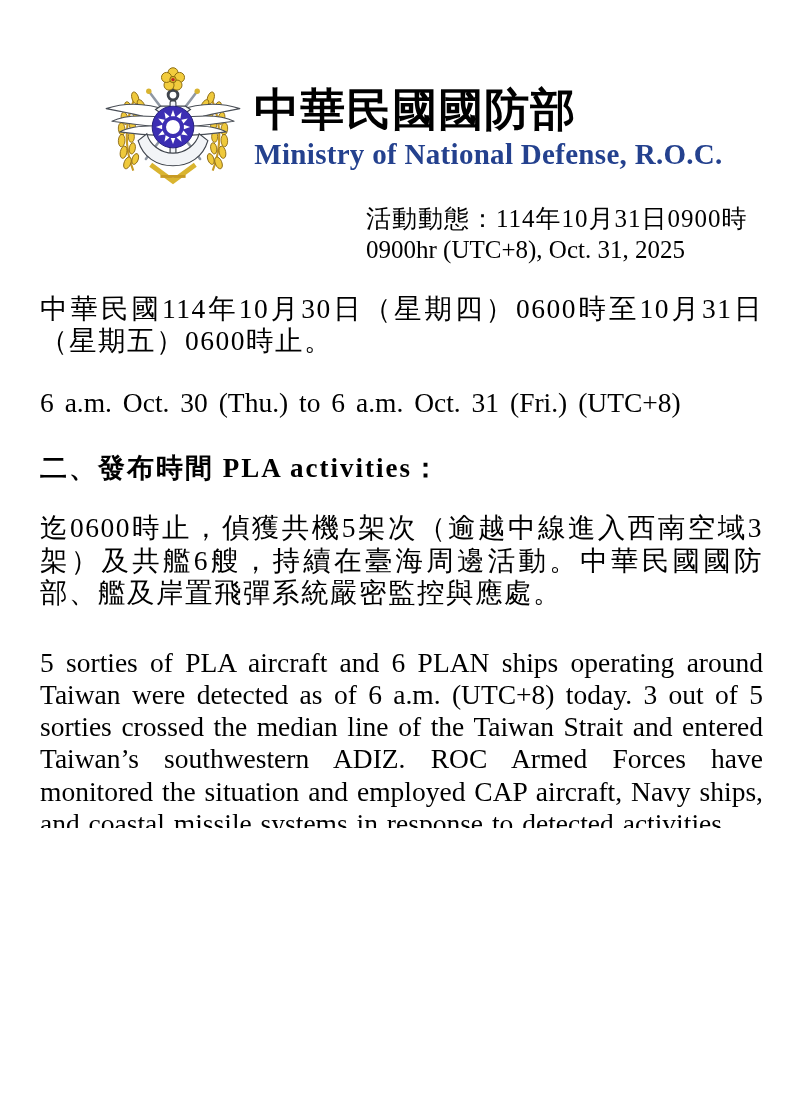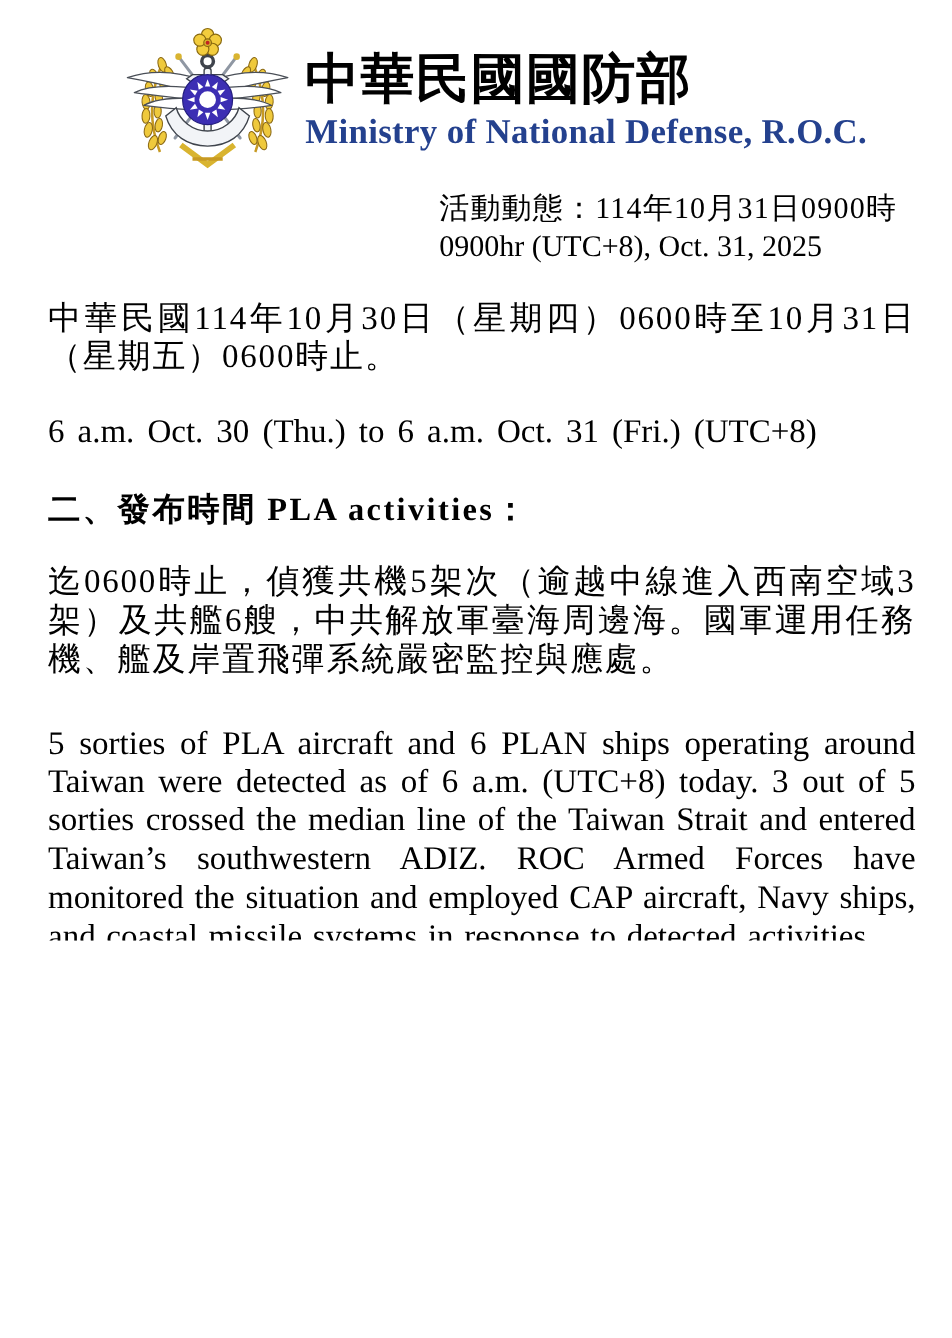--- a/index.html
+++ b/index.html
@@ -8,20 +8,21 @@
     color: #000000;
   }
   .page {
     position: relative;
     width: 793px;
     height: 784px;
     background: #ffffff;
     box-sizing: border-box;
     padding: 22px 30px 13px 40px;
     overflow: hidden;
+    margin-top: 44px;
   }
 
   
   .masthead {
     display: flex;
     justify-content: center;
     align-items: center;
     gap: 8px;
     transform: translateX(10px);
   }
@@ -171,17 +172,17 @@
   </div>
 
 
   <section>
     <p class="para zh">中華民國114年10月30日（星期四）0600時至10月31日（星期五）0600時止。</p>
     <p class="para en single">6 a.m. Oct. 30 (Thu.) to 6 a.m. Oct. 31 (Fri.) (UTC+8)</p>
   </section>
 
   <section>
     <h2 class="sec-heading">二、發布時間 PLA activities：</h2>
-    <p class="para zh">迄0600時止，偵獲共機5架次（逾越中線進入西南空域3架）及共艦6艘，中共解放軍臺海周邊海。國軍運用任務機、艦及岸置飛彈系統嚴密監控與應處。</p>
+    <p class="para zh">迄0600時止，偵獲共機5架次（逾越中線進入西南空域3架）及共艦6艘，持續在臺海周邊活動。中華民國國防部、艦及岸置飛彈系統嚴密監控與應處。</p>
     <p class="para en long">5 sorties of PLA aircraft and 6 PLAN ships operating around Taiwan were detected as of 6 a.m. (UTC+8) today. 3 out of 5 sorties crossed the median line of the Taiwan Strait and entered Taiwan’s southwestern ADIZ. ROC Armed Forces have monitored the situation and employed CAP aircraft, Navy ships, and coastal missile systems in response to detected activities.</p>
   </section>
 
 </div>
 
 </body></html>

